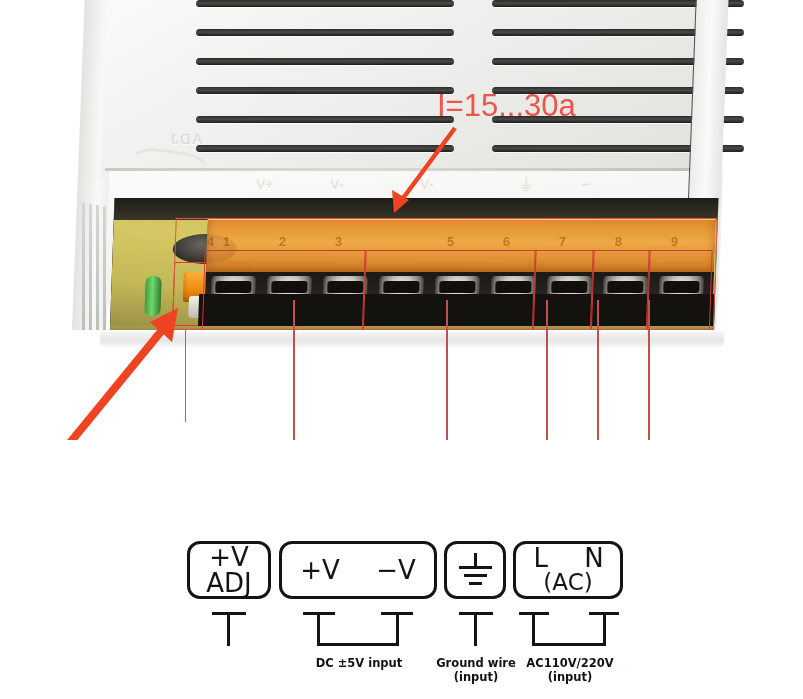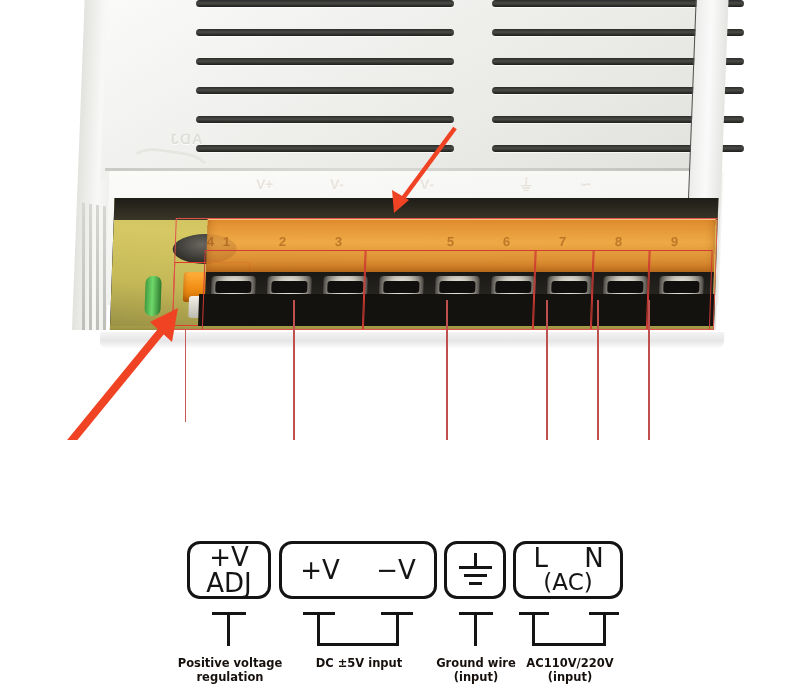--- a/index.html
+++ b/index.html
@@ -236,20 +236,21 @@
       <g>
         <path d="M455 128 L398 205" stroke="#ef4323" stroke-width="4.5" fill="none"></path>
         <path d="M394 213 L392 190 L409 200 Z" fill="#ef4323"></path>
       </g>
       <g>
         <path d="M60 455 L172 318" stroke="#ef4323" stroke-width="8" fill="none"></path>
         <path d="M178 308 L172 342 L150 322 Z" fill="#ef4323"></path>
       </g>
     </svg>
 
+    <div class="ann-text" id="ann-current">I=15...30a</div>
   </div>
 
   <div class="ann-text" id="ann-voltage">U=12.8...14.7v</div>
 
   <div class="leadshort" style="left:185px;top:330px;height:92px;"></div>
   <div class="leader" style="left:293px;top:300px;height:148px;"></div>
   <div class="leader" style="left:446px;top:300px;height:148px;"></div>
   <div class="leader" style="left:546px;top:300px;height:148px;"></div>
   <div class="leader" style="left:597px;top:300px;height:148px;"></div>
   <div class="leader" style="left:648px;top:300px;height:148px;"></div>
@@ -313,24 +314,20 @@
       <div class="v" style="left:15px;top:0;height:34px;"></div>
     </div>
     <div class="bracket" style="left:519px;top:172px;width:100px;height:34px;">
       <div class="h" style="left:0;top:0;width:30px;"></div>
       <div class="h" style="left:70px;top:0;width:30px;"></div>
       <div class="v" style="left:13px;top:0;height:34px;"></div>
       <div class="v" style="left:84px;top:0;height:34px;"></div>
       <div class="h" style="left:13px;top:31px;width:74px;"></div>
     </div>
 
-    <div class="cap" style="left:172px;top:216px;width:116px;">
-      <div>Positive voltage</div>
-      <div>regulation</div>
-    </div>
     <div class="cap" style="left:296px;top:216px;width:126px;">
       <div>DC ±5V input</div>
     </div>
     <div class="cap" style="left:434px;top:216px;width:84px;">
       <div>Ground wire</div>
       <div>(input)</div>
     </div>
     <div class="cap" style="left:519px;top:216px;width:102px;text-align:center;">
       <div>AC110V/220V</div>
       <div>(input)</div>

